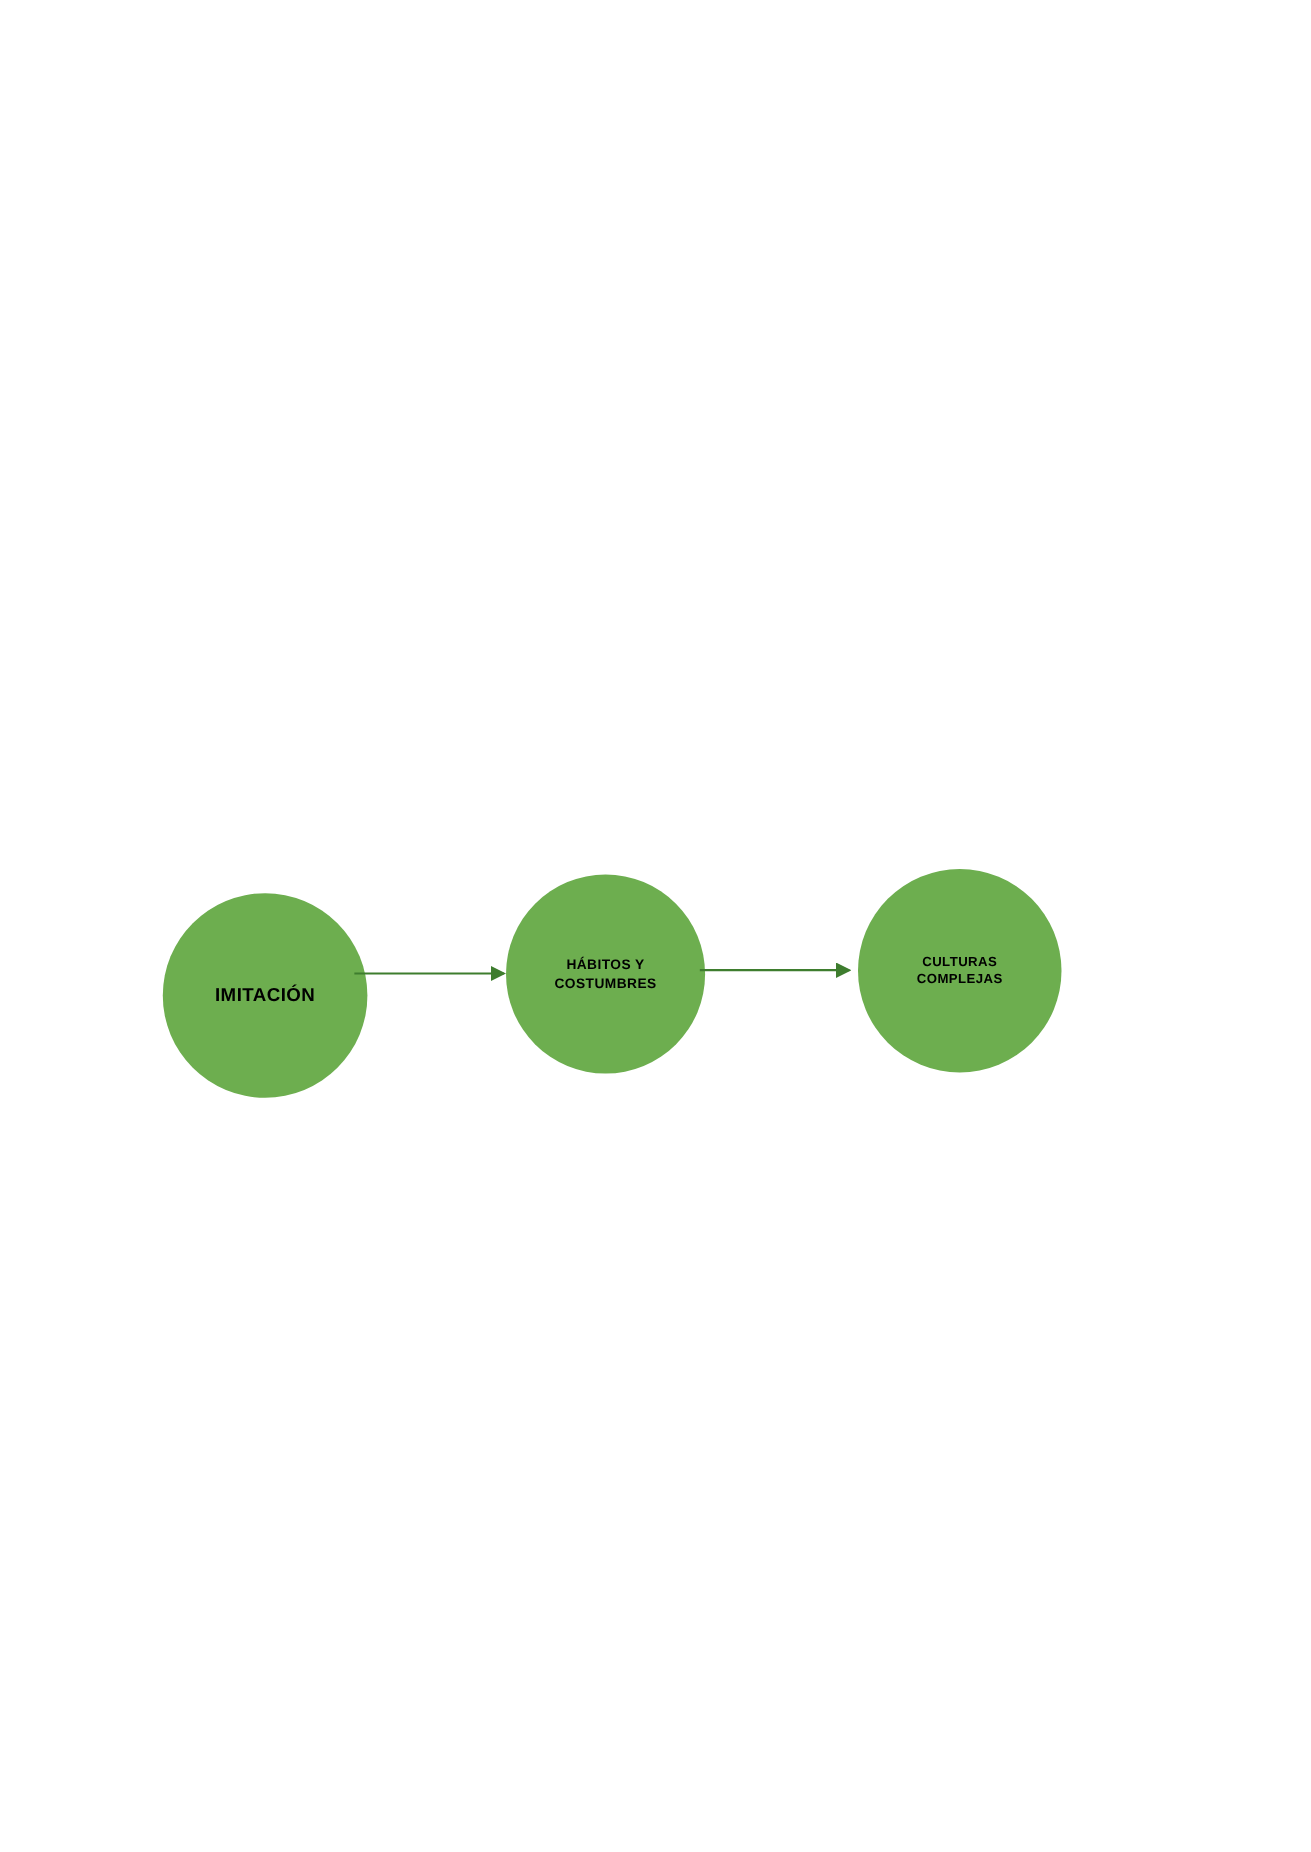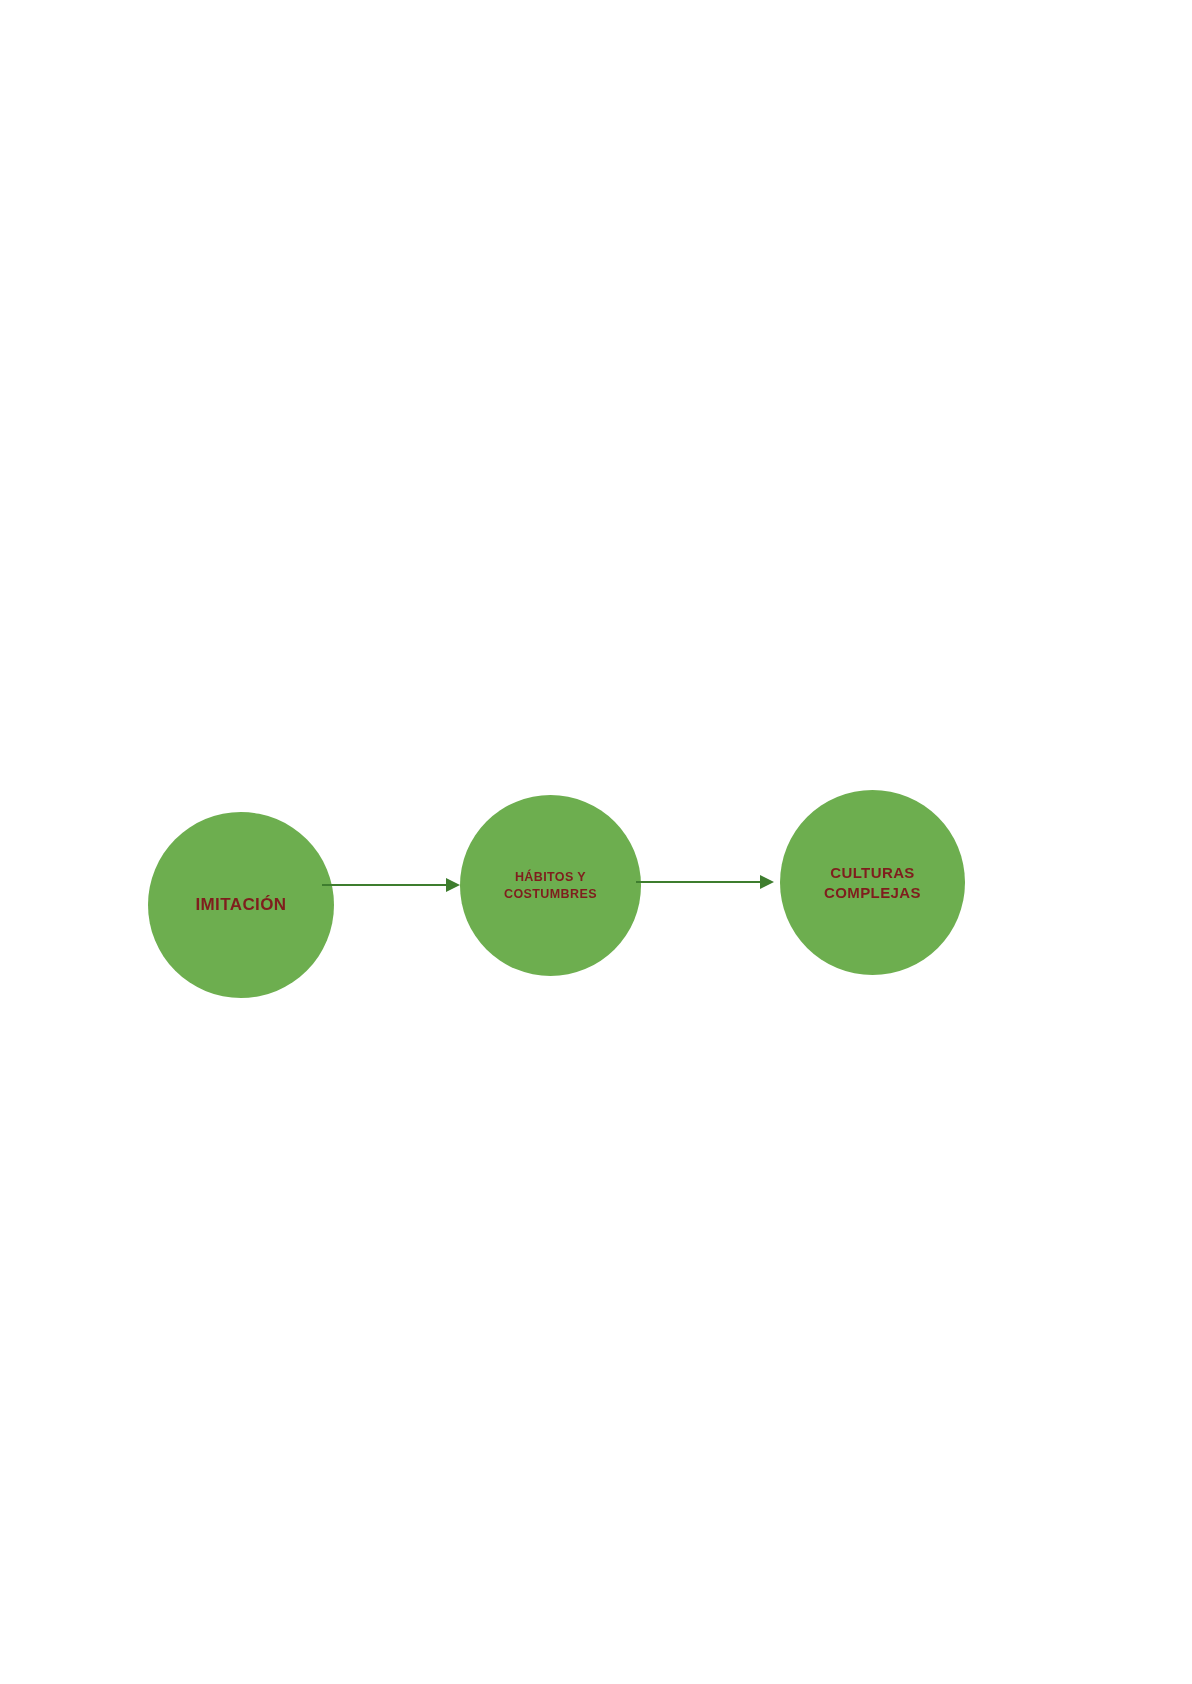--- a/index.html
+++ b/index.html
@@ -30,21 +30,21 @@
   .node {
     position: absolute;
     border-radius: 50%;
     background: #6DAE4F;
     display: flex;
     align-items: center;
     justify-content: center;
     box-sizing: border-box;
   }
   .node-label {
-    color: #7f1d1d;
+    color: #000000;
     font-family: "Liberation Sans", sans-serif;
     font-weight: bold;
     text-align: center;
     line-height: 1.25;
     letter-spacing: 0.4px;
     white-space: pre-line;
     padding: 0 10px;
   }
   
   #node-imitacion {
@@ -68,21 +68,21 @@
     line-height: 1.35;
   }
   
   #node-culturas {
     left: 780px;
     top: 790px;
     width: 185px;
     height: 185px;
   }
   #node-culturas .node-label {
-    font-size: 15px;
+    font-size: 12px;
     line-height: 1.3;
   }
   .connector {
     position: absolute;
     height: 24px;
     display: block;
   }
   #connector-1 {
     left: 322px;
     top: 873px;

